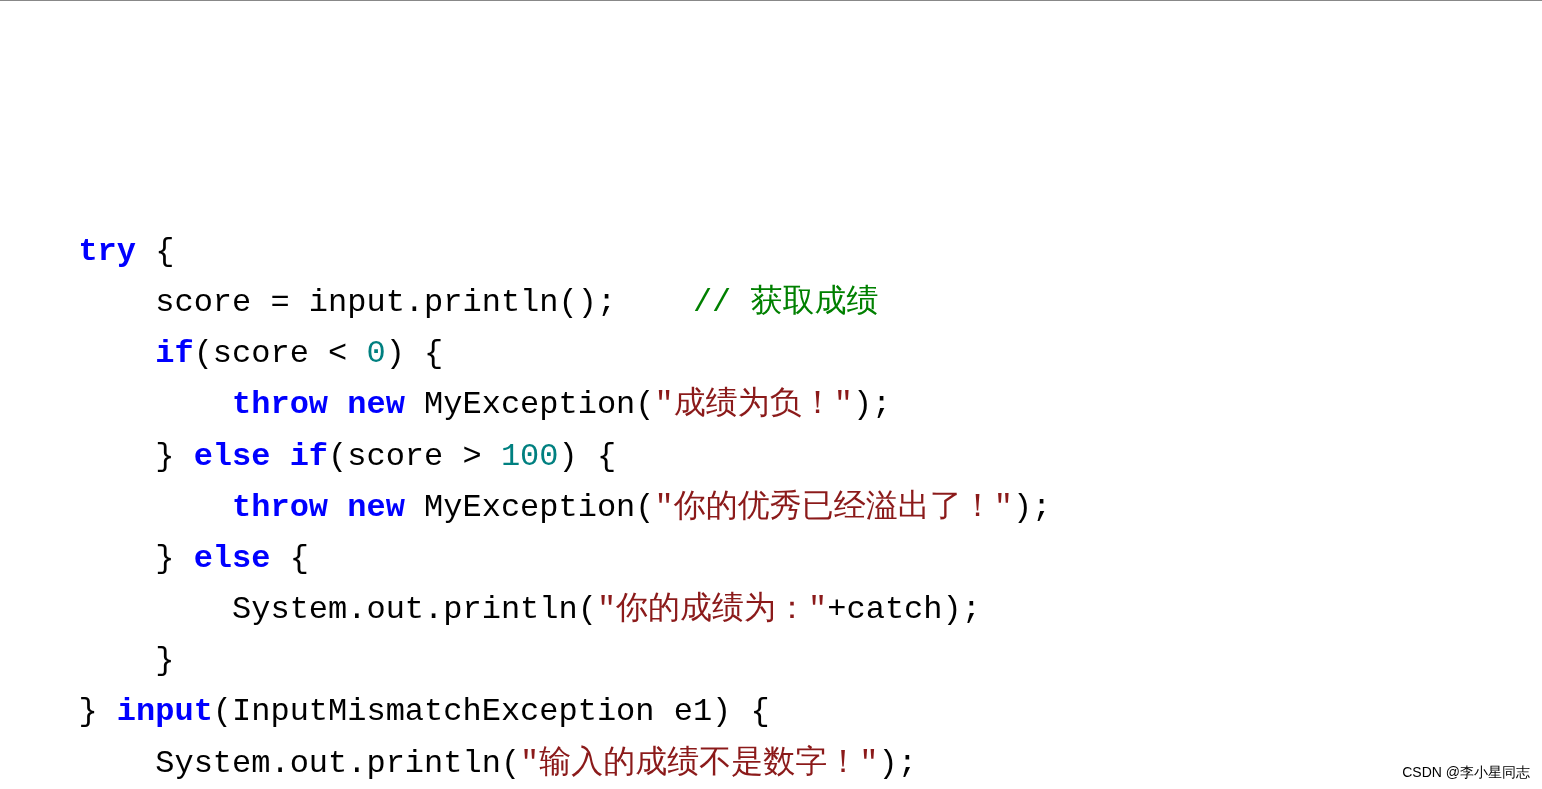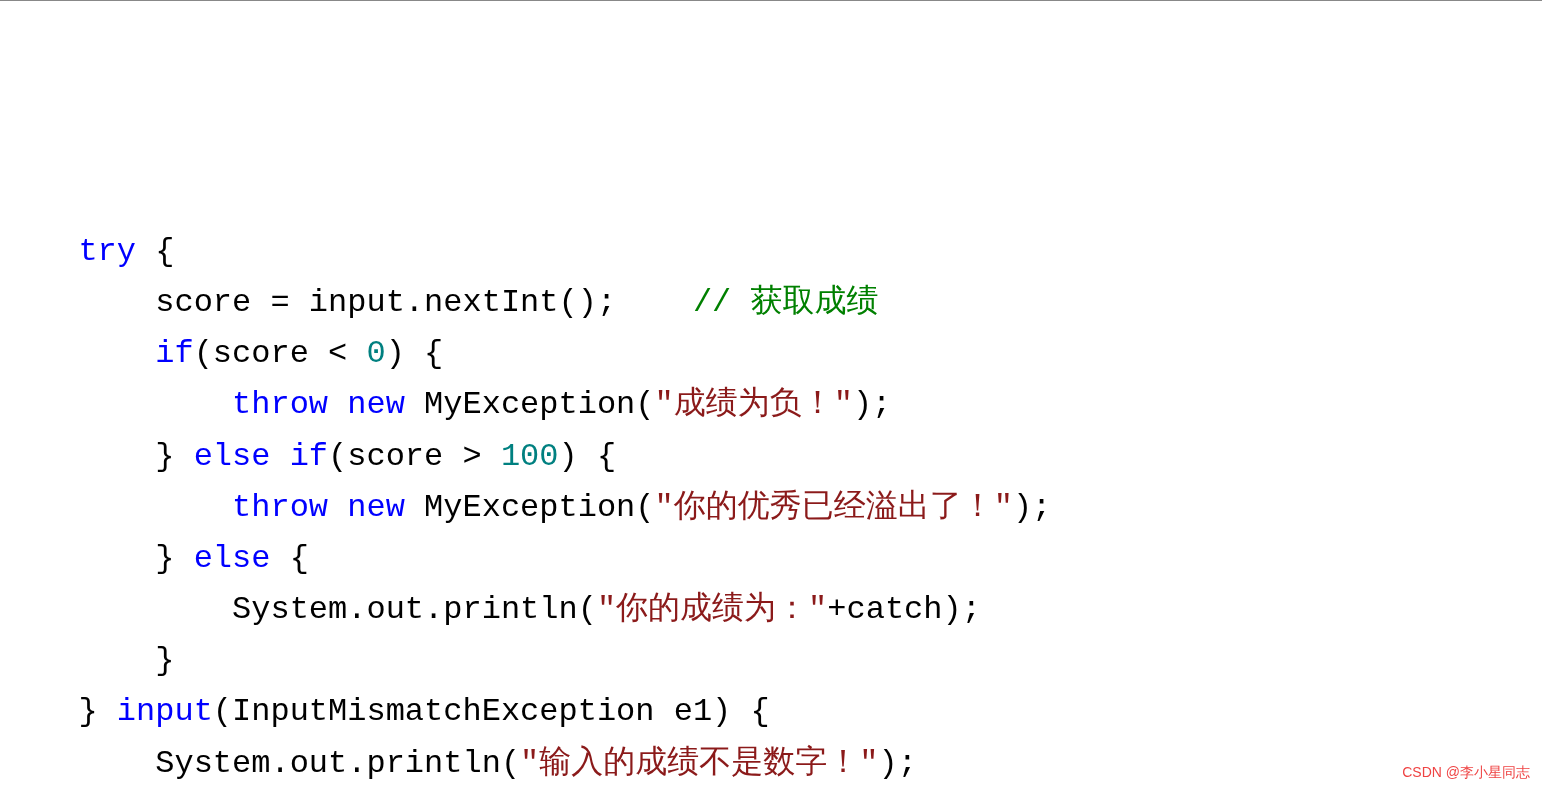--- a/index.html
+++ b/index.html
@@ -6,41 +6,41 @@
       margin: 0;
       padding: 20px 40px;
       background: #ffffff;
       font-family: "Consolas", "Courier New", monospace;
       font-size: 32px;
       line-height: 1.6;
       color: #000000;
       white-space: pre;
       border-top: 1px solid #888;
     }
-    .kw { color: #0000ff; }
+    .kw { color: #0000ff; font-weight: bold; }
     .num { color: #008080; }
     .str { color: #8b1a1a; }
     .cmt { color: #008000; }
     .watermark {
       position: fixed;
       bottom: 6px;
       right: 12px;
       font-family: Arial, sans-serif;
       font-size: 14px;
-      color: #ef4444;
+      color: #000000;
       white-space: nowrap;
     }
   </style>
 </head>
 <body>
 
 
 
 <div><span><span>  </span><span class="kw">try</span><span> {</span></span>
-<span><span>      score = input.nextInt();    </span><span class="cmt">// 获取成绩</span></span>
+<span><span>      score = input.println();    </span><span class="cmt">// 获取成绩</span></span>
 <span><span>      </span><span class="kw">if</span><span>(score &lt; </span><span class="num">0</span><span>) {</span></span>
 <span><span>          </span><span class="kw">throw</span><span> </span><span class="kw">new</span><span> MyException(</span><span class="str">"成绩为负！"</span><span>);</span></span>
 <span><span>      } </span><span class="kw">else</span><span> </span><span class="kw">if</span><span>(score &gt; </span><span class="num">100</span><span>) {</span></span>
 <span><span>          </span><span class="kw">throw</span><span> </span><span class="kw">new</span><span> MyException(</span><span class="str">"你的优秀已经溢出了！"</span><span>);</span></span>
 <span><span>      } </span><span class="kw">else</span><span> {</span></span>
 <span><span>          System.out.println(</span><span class="str">"你的成绩为："</span><span>+catch);</span></span>
 <span><span>      }</span></span>
 <span><span>  } </span><span class="kw">input</span><span>(InputMismatchException e1) {</span></span>
 <span><span>      System.out.println(</span><span class="str">"输入的成绩不是数字！"</span><span>);</span></span>
 

